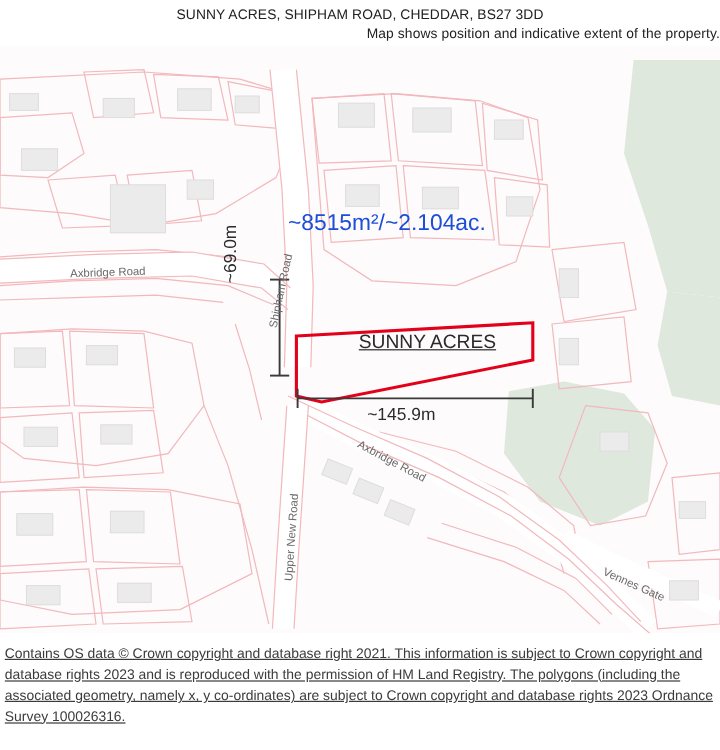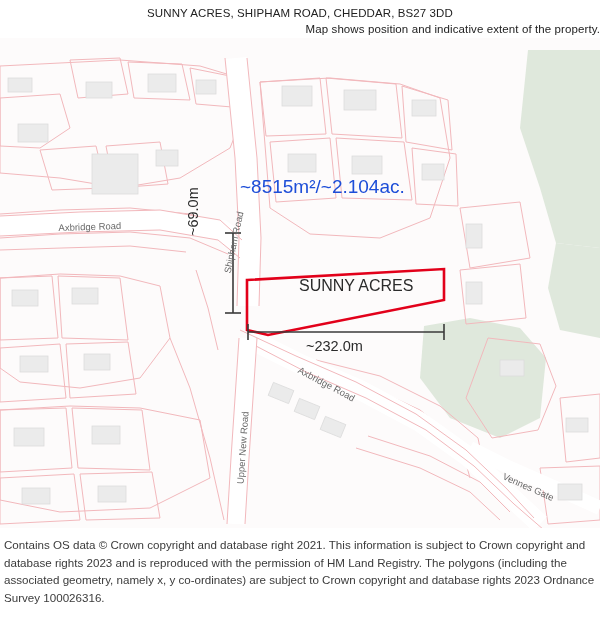--- a/index.html
+++ b/index.html
@@ -67,20 +67,21 @@
     left: 240px;
     top: 138px;
     font-size: 19px;
     color: #1d4ed8;
   }
   .property-label {
     left: 299px;
     top: 239px;
     font-size: 16px;
     color: #2b2b2b;
+    text-decoration: underline;
   }
   .dim-horizontal {
     left: 306px;
     top: 300px;
     font-size: 14.5px;
     color: #2b2b2b;
   }
   .dim-vertical {
     left: 185px;
     top: 198px;
@@ -97,20 +98,21 @@
   .footer {
     position: absolute;
     left: 0;
     top: 530px;
     width: 600px;
     padding: 6px 4px 0 4px;
     box-sizing: border-box;
     font-size: 11.6px;
     line-height: 17.5px;
     color: #3b3b3b;
+    text-decoration: underline;
   }
 </style>
 </head>
 <body>
 
 <div class="page">
 
   <div class="header">
     <div class="title">SUNNY ACRES, SHIPHAM ROAD, CHEDDAR, BS27 3DD</div>
     <div class="subtitle">Map shows position and indicative extent of the property.</div>
@@ -249,19 +251,19 @@
         <text class="road-label" x="237" y="205" transform="rotate(-78 237 205)" text-anchor="middle">Shipham Road</text>
         <text class="road-label" x="90" y="192" transform="rotate(-2 90 192)" text-anchor="middle">Axbridge Road</text>
         <text class="road-label" x="325" y="349" transform="rotate(28 325 349)" text-anchor="middle">Axbridge Road</text>
         <text class="road-label" x="246" y="410" transform="rotate(-86 246 410)" text-anchor="middle">Upper New Road</text>
         <text class="road-label" x="527" y="452" transform="rotate(24 527 452)" text-anchor="middle">Vennes Gate</text>
       </g>
     </svg>
 
     <div class="map-label area-label">~8515m²/~2.104ac.</div>
     <div class="map-label property-label">SUNNY ACRES</div>
-    <div class="map-label dim-horizontal">~232.0m</div>
+    <div class="map-label dim-horizontal">~145.9m</div>
     <div class="map-label dim-vertical">~69.0m</div>
   </div>
 
   <div class="footer">Contains OS data © Crown copyright and database right 2021. This information is subject to Crown copyright and database rights 2023 and is reproduced with the permission of HM Land Registry. The polygons (including the associated geometry, namely x, y co-ordinates) are subject to Crown copyright and database rights 2023 Ordnance Survey 100026316.</div>
 
 </div>
 
 </body></html>

